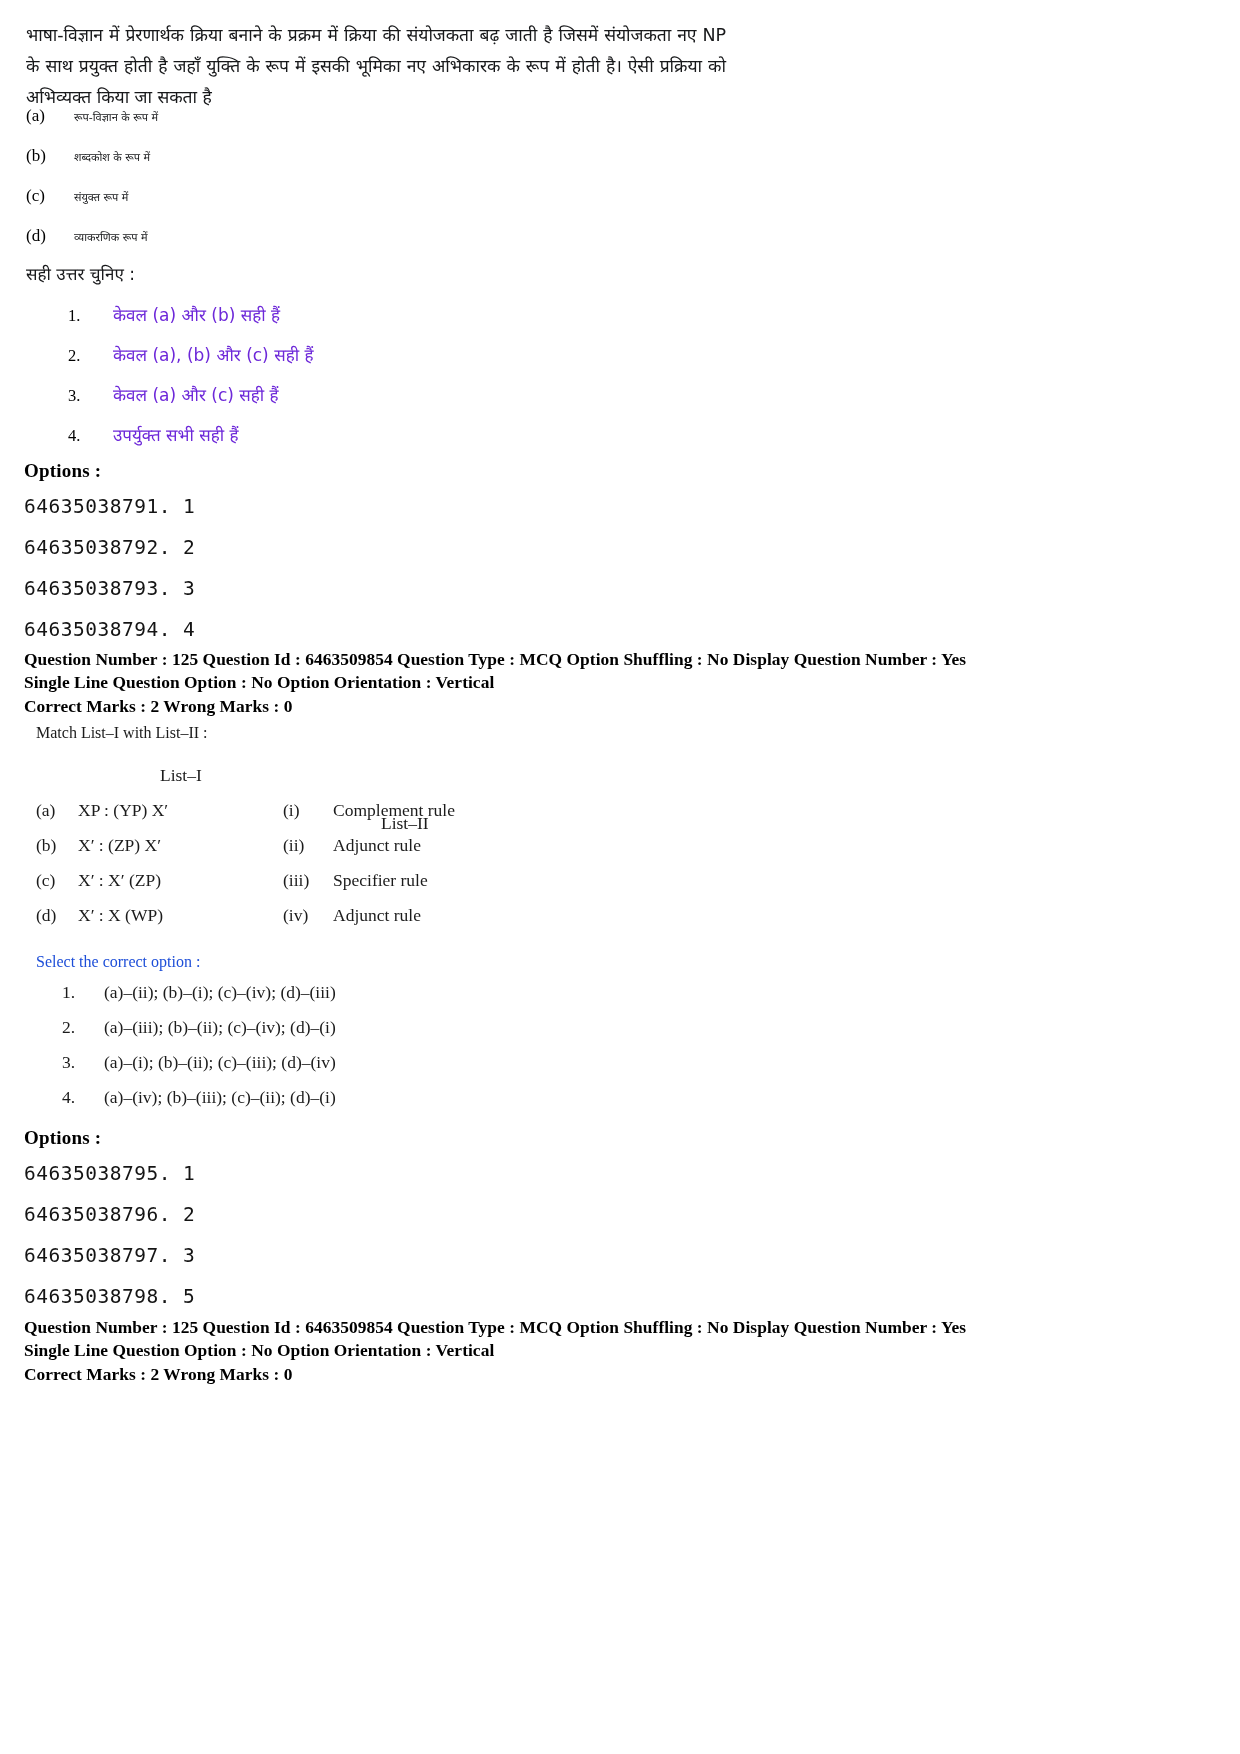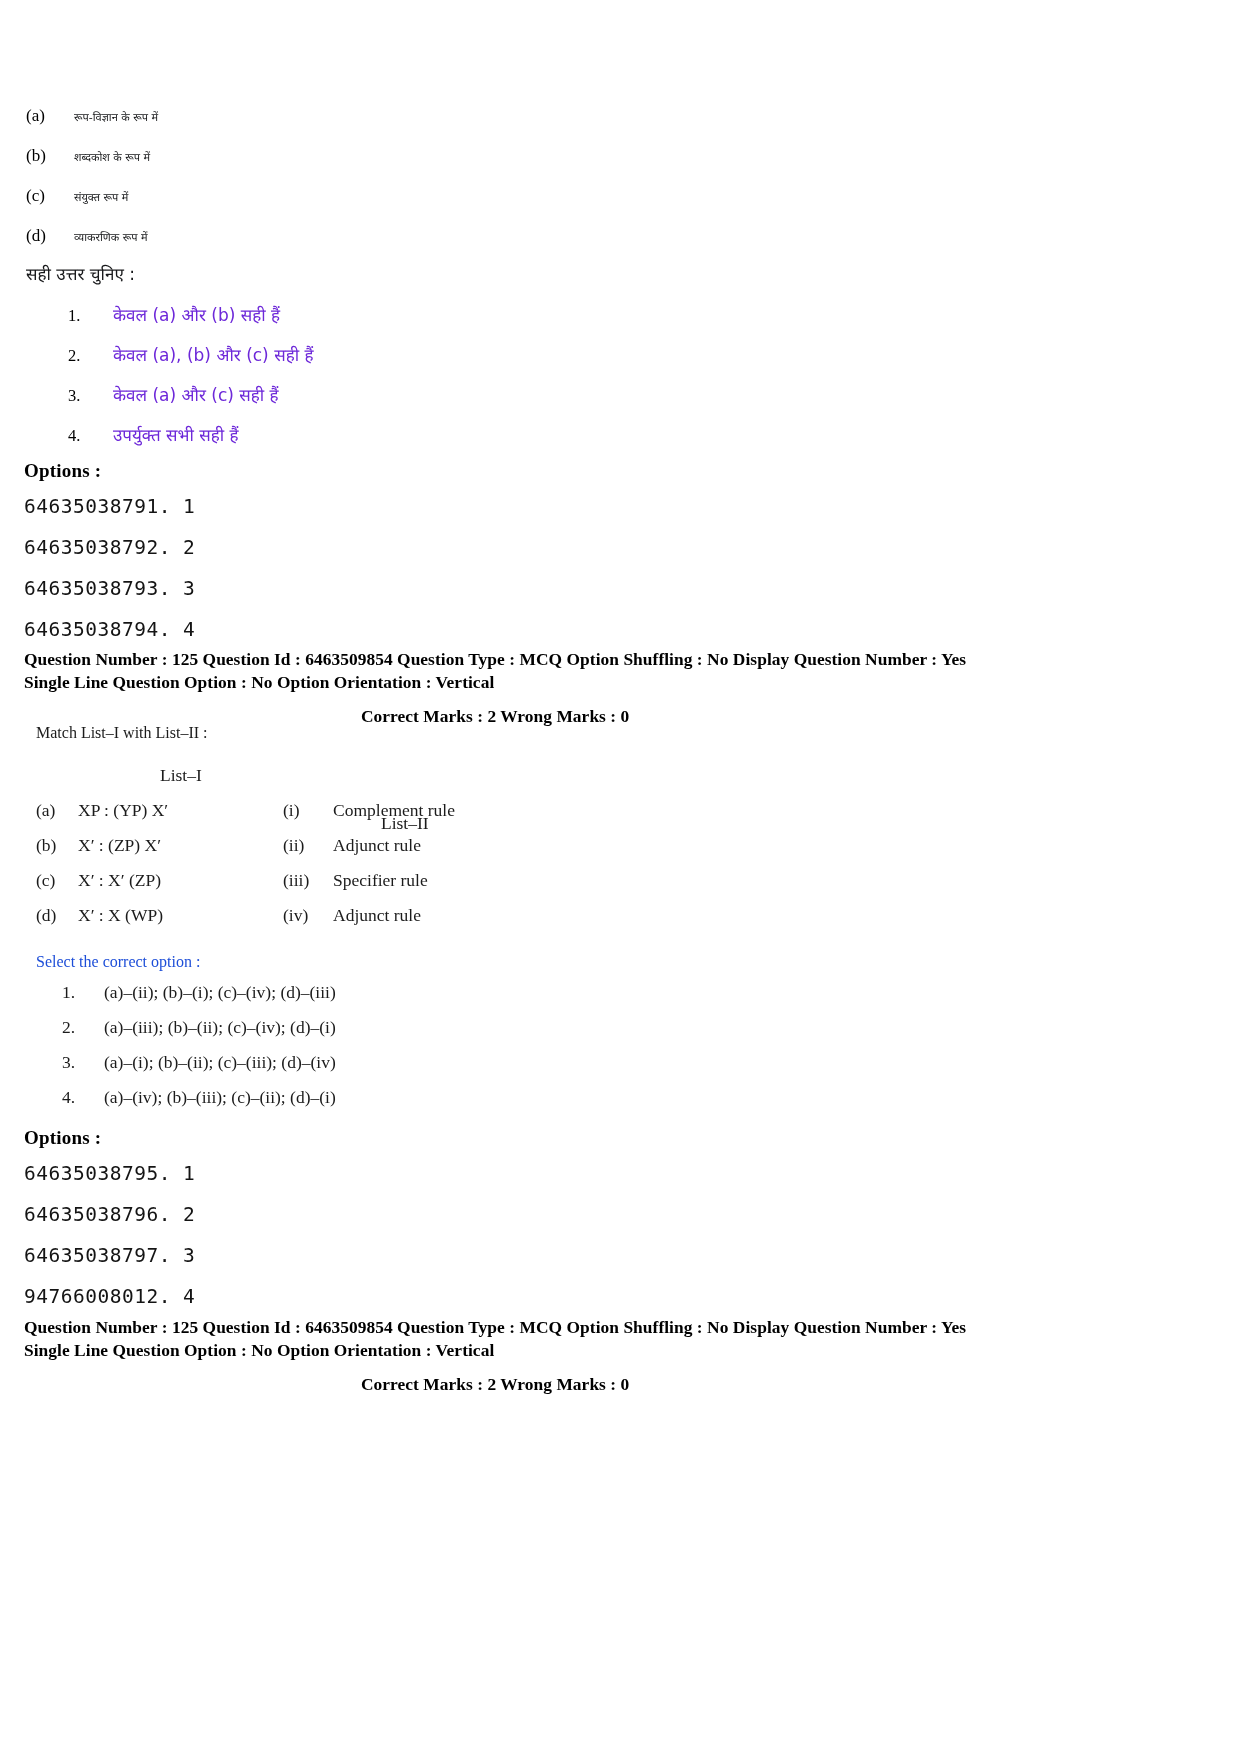--- a/index.html
+++ b/index.html
@@ -134,21 +134,21 @@
     left: 24px;
     font-family: "Liberation Serif", serif;
     font-weight: bold;
     font-size: 17.4px;
     line-height: 23px;
     letter-spacing: 0.05px;
     white-space: nowrap;
   }
   .meta1 { top: 648px; }
   .meta2 { top: 1316px; }
-  .meta .marks { display: block; margin-top: 11px; text-align: center; }
+  .meta .marks { display: block; margin-top: 1px; }
 
   
   .match-head {
     position: absolute;
     left: 36px;
     font-family: "Liberation Serif", serif;
     font-size: 16px;
     color: #1b1b1b;
   }
   .match-head-1 { top: 724px; }
@@ -215,20 +215,21 @@
     width: 42px;
     flex: 0 0 42px;
   }
   .mc-text { white-space: nowrap; }
 </style>
 </head>
 <body>
 
 <div class="page">
 
+  <div class="stem devanagari">भाषा-विज्ञान में प्रेरणार्थक क्रिया बनाने के प्रक्रम में क्रिया की संयोजकता बढ़ जाती है जिसमें संयोजकता नए NP के साथ प्रयुक्त होती है जहाँ युक्ति के रूप में इसकी भूमिका नए अभिकारक के रूप में होती है। ऐसी प्रक्रिया को अभिव्यक्त किया जा सकता है</div>
 
   <div class="abcd-list">
     <div class="abcd-row">
       <span class="abcd-tag">(a)</span>
       <span class="abcd-text">रूप-विज्ञान के रूप में</span>
     </div>
     <div class="abcd-row">
       <span class="abcd-tag">(b)</span>
       <span class="abcd-text">शब्दकोश के रूप में</span>
     </div>
@@ -330,21 +331,21 @@
       <span class="mc-tag">4.</span>
       <span class="mc-text">(a)–(iv); (b)–(iii); (c)–(ii); (d)–(i)</span>
     </div>
   </div>
 
   <div class="optblock2">
     <div class="options-label">Options :</div>
     <div class="option-id">64635038795. 1</div>
     <div class="option-id">64635038796. 2</div>
     <div class="option-id">64635038797. 3</div>
-    <div class="option-id">94766008012. 4</div>
+    <div class="option-id">64635038798. 5</div>
   </div>
 
   <div class="meta meta2">
     <span>Question Number : 125  Question Id : 6463509854  Question Type : MCQ  Option Shuffling : No  Display Question Number : Yes</span><br>
     <span>Single Line Question Option : No  Option Orientation : Vertical</span>
     <span class="marks">Correct Marks : 2  Wrong Marks : 0</span>
   </div>
 
 </div>
 

